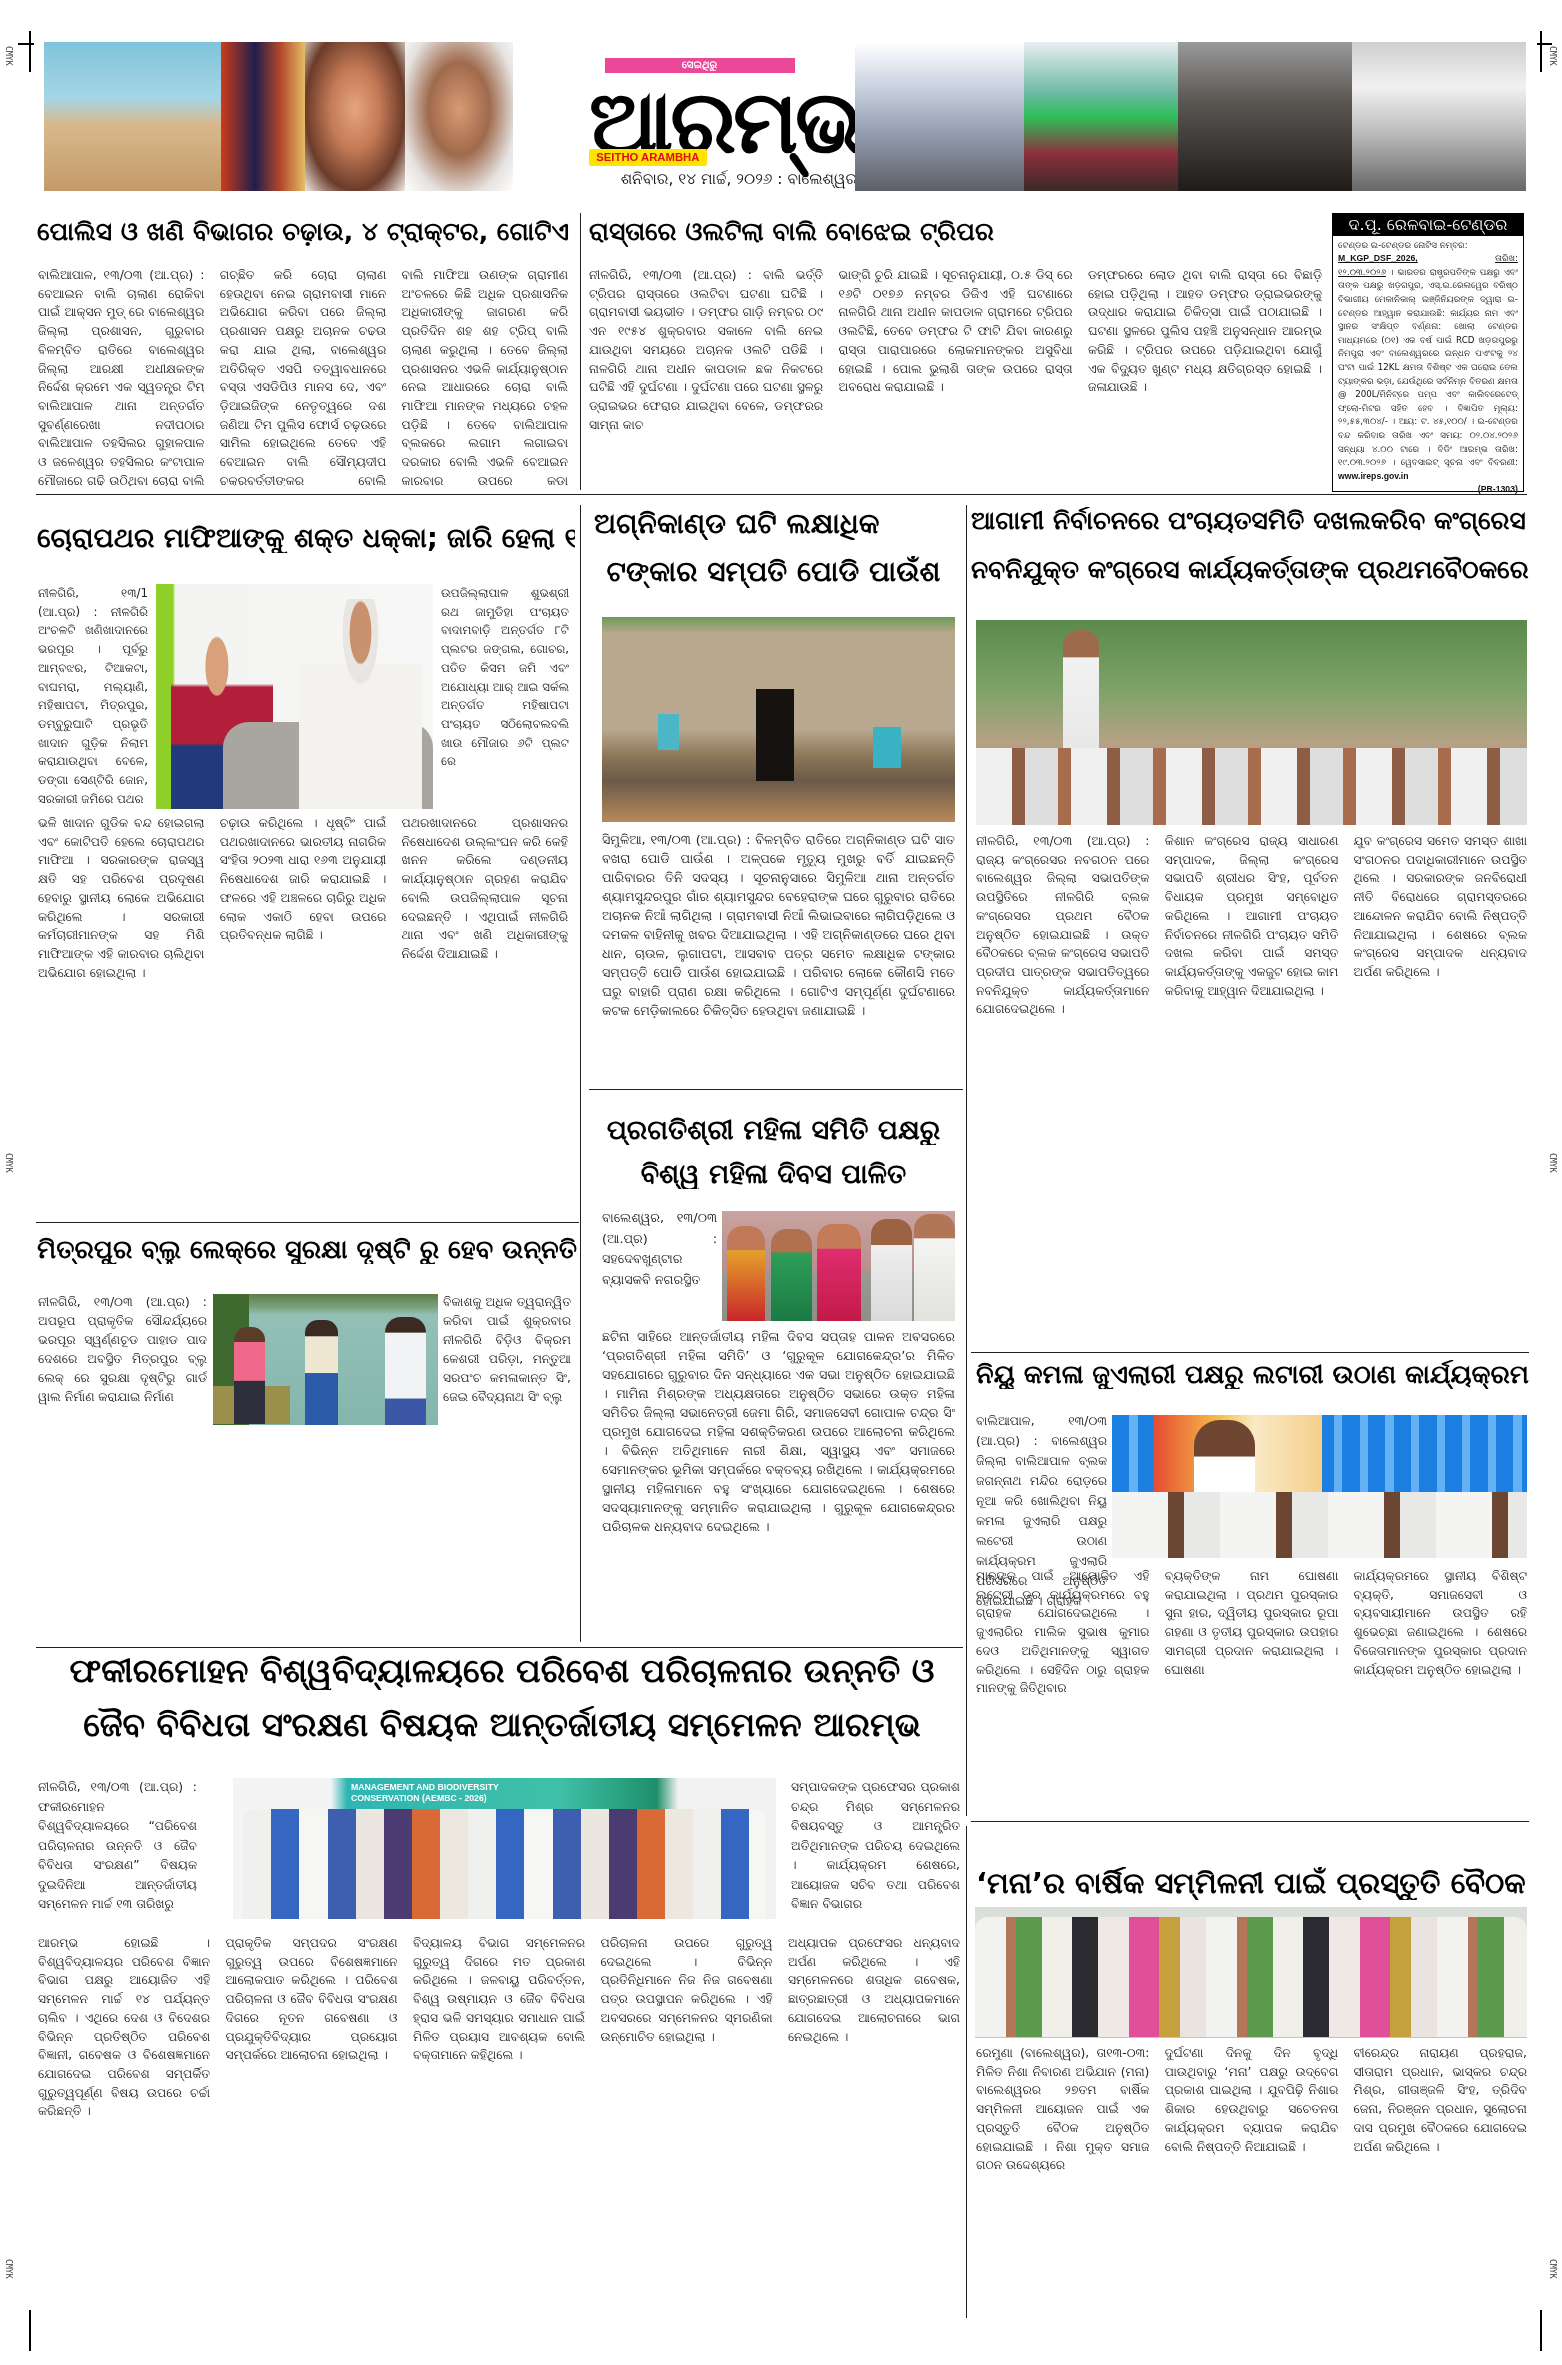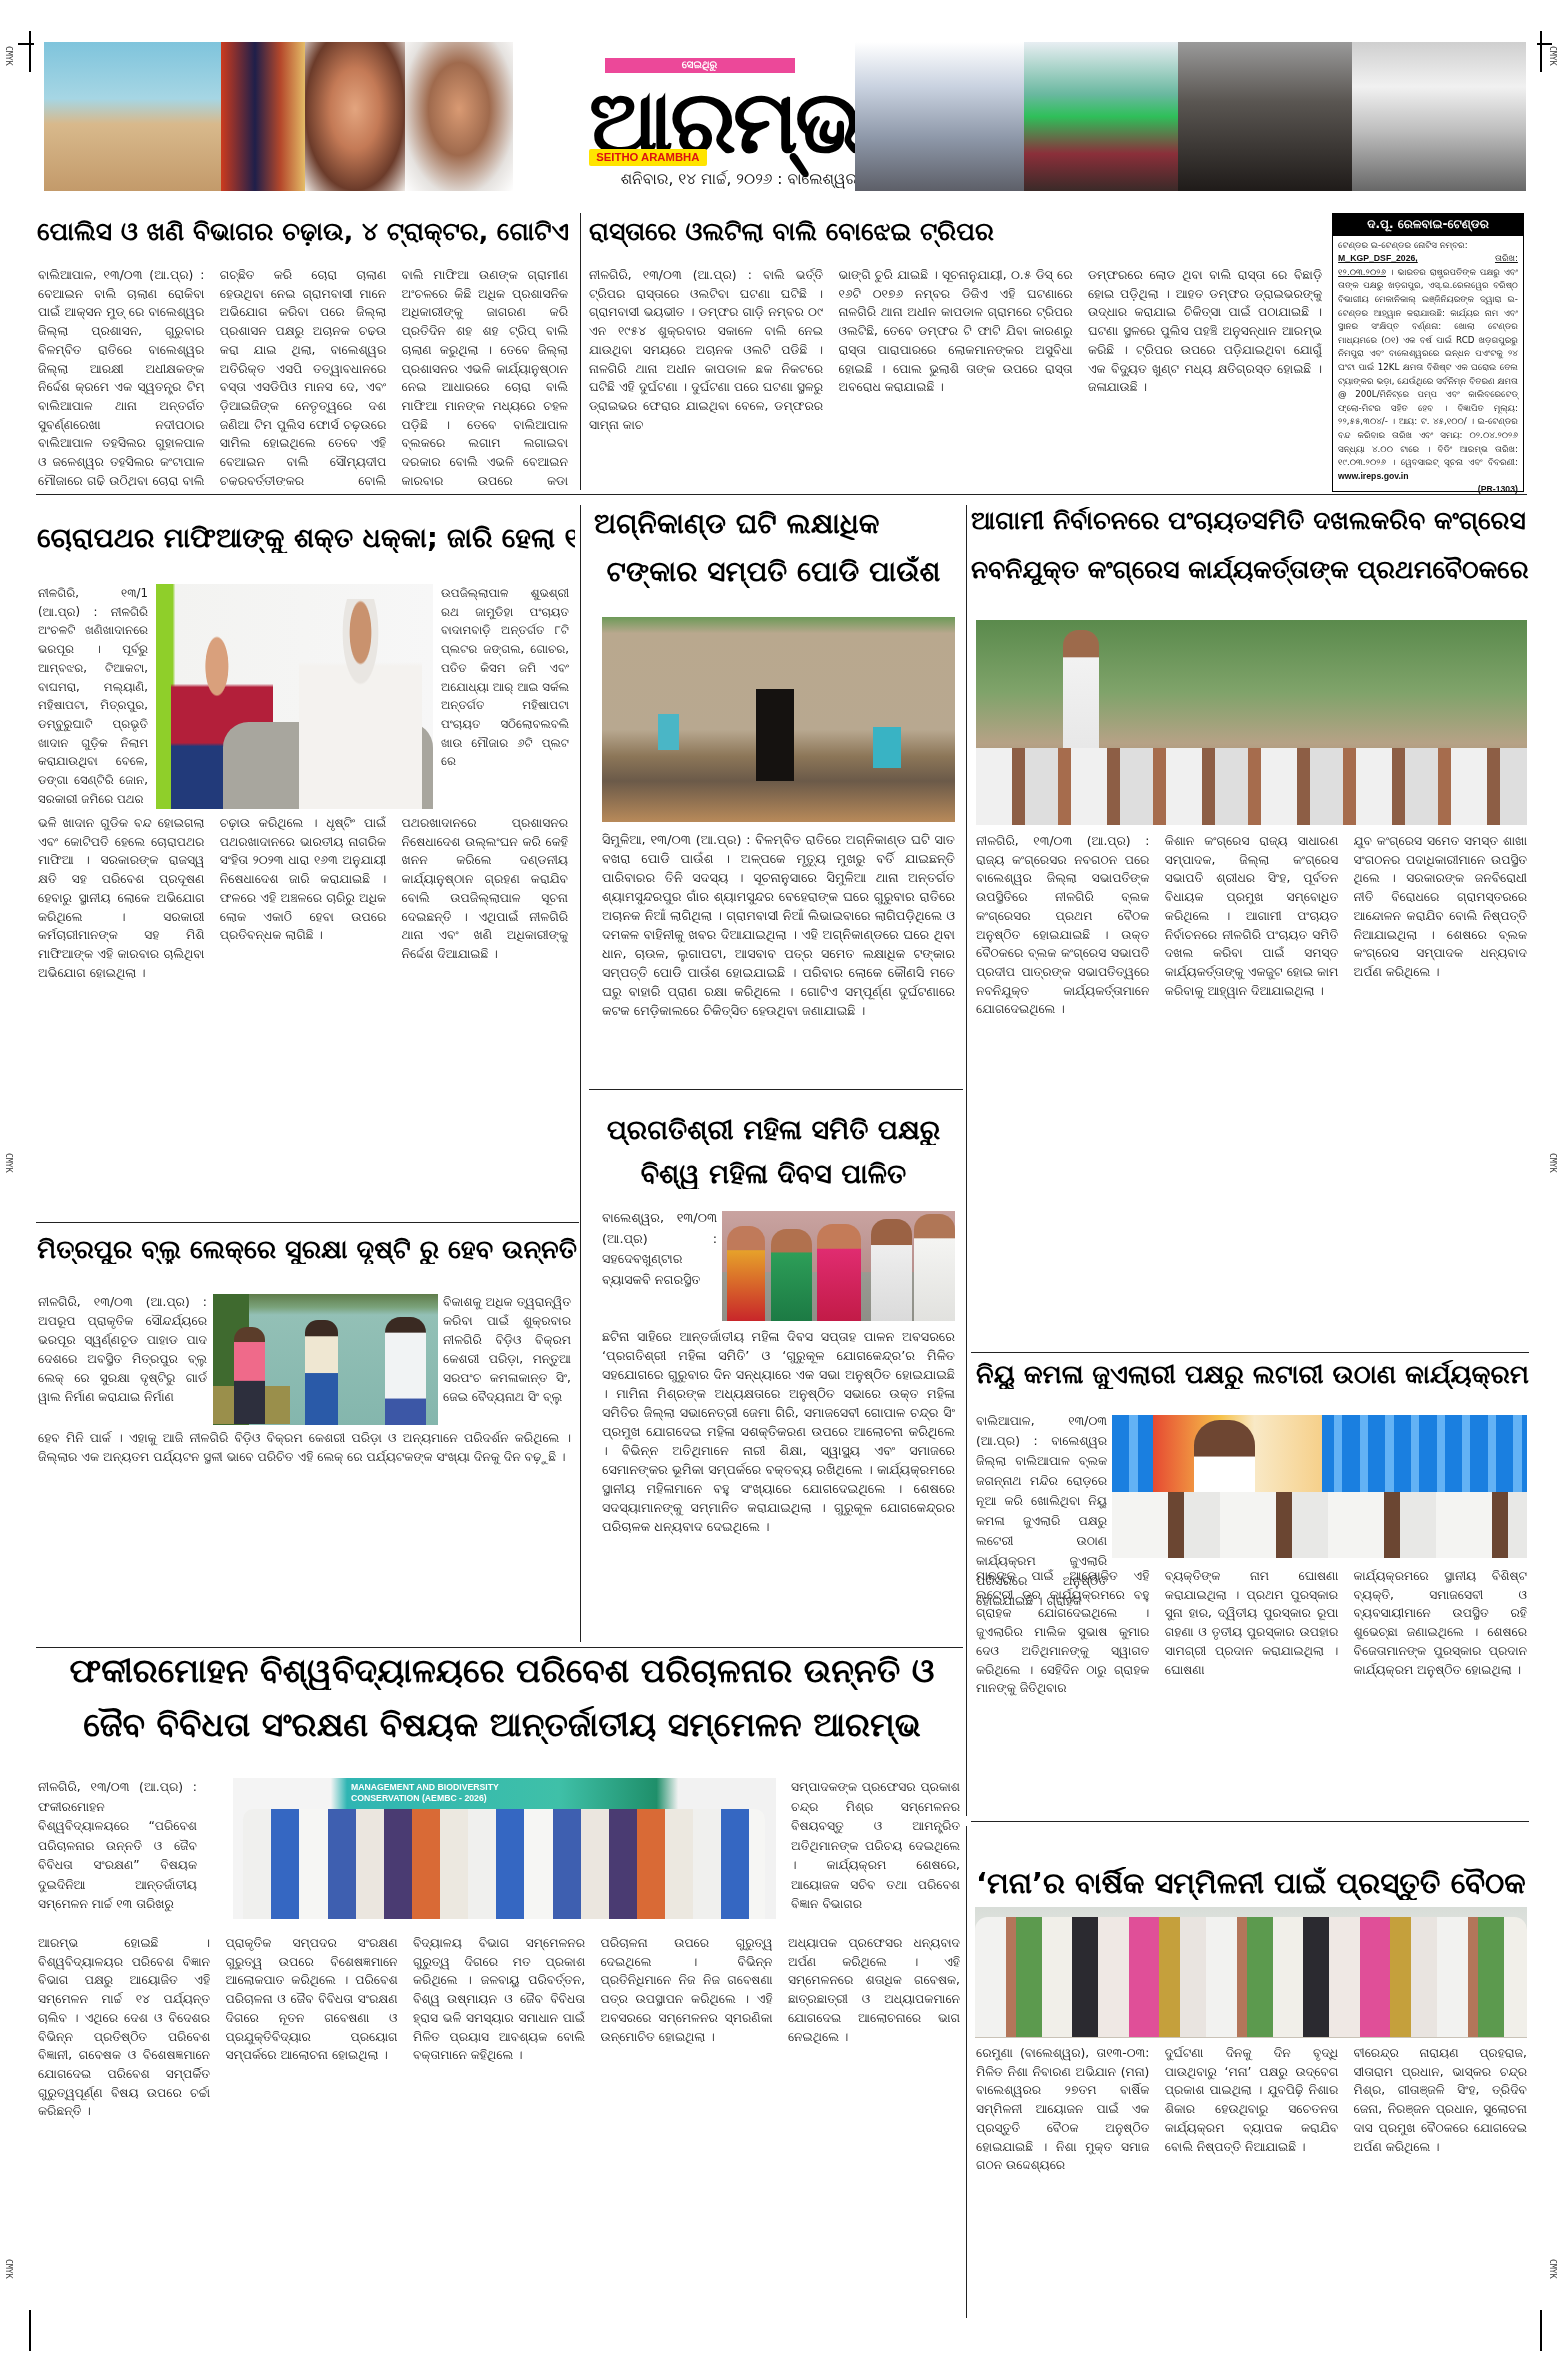--- a/index.html
+++ b/index.html
@@ -22,21 +22,21 @@
   .headline { position: absolute; font-weight: bold; color: #000; line-height: 1.15; white-space: nowrap; overflow: hidden; font-family: "DejaVu Sans", sans-serif; }
   .body { position: absolute; font-size: 12.3px; line-height: 18.7px; text-align: justify; overflow: hidden; color: #222; }
   .cols { position: absolute; display: flex; gap: 15.4px; }
   .col { flex: 1; font-size: 12.3px; line-height: 18.7px; text-align: justify; overflow: hidden; color: #222; }
   .photo { position: absolute; overflow: hidden; }
   .vrule { position: absolute; width: 1px; background: #222; }
   .hrule { position: absolute; height: 1px; background: #222; }
 
   
   .ad { position: absolute; left: 1332px; top: 213px; width: 192px; height: 279px; border: 1.5px solid #000; background: #fff; }
-  .ad-head { background: #000; color: #fff; text-align: center; font-size: 12px; font-weight: bold; height: 21.5px; line-height: 21.5px; }
+  .ad-head { background: #000; color: #fff; text-align: center; font-size: 16px; font-weight: normal; height: 21.5px; line-height: 21.5px; }
   .ad-body { padding: 3.1px 5.1px; font-size: 8.7px; line-height: 13.6px; text-align: justify; }
   .ad-body .ref { font-family: "Liberation Sans", sans-serif; font-weight: bold; text-decoration: underline; }
   .ad-body .pr { display: block; text-align: right; font-family: "Liberation Sans", sans-serif; font-weight: bold; }
 </style>
 </head>
 <body>
 
 <div class="regmark" style="left:29px;top:31px;height:41px;"></div>
 <div class="regmark-h" style="left:18.4px;top:43px;width:15.4px;"></div>
 <div class="regmark" style="left:1540px;top:31px;height:41px;"></div>
@@ -170,21 +170,20 @@
   <div class="body" style="left:38px;top:1293px;width:169px;height:133px;font-size:12.3px;line-height:19px;">ନୀଳଗିରି, ୧୩/୦୩ (ଆ.ପ୍ର) : ଅପରୂପ ପ୍ରାକୃତିକ ସୌନ୍ଦର୍ଯ୍ୟରେ ଭରପୂର ସ୍ୱର୍ଣ୍ଣଚୂଡ ପାହାଡ ପାଦ ଦେଶରେ ଅବସ୍ଥିତ ମିତ୍ରପୁର ବ୍ଲୁ ଲେକ୍ ରେ ସୁରକ୍ଷା ଦୃଷ୍ଟିରୁ ଗାର୍ଡ ୱାଲ ନିର୍ମାଣ କରାଯାଇ ନିର୍ମାଣ</div>
   <div class="photo" style="left:213px;top:1294px;width:225px;height:131px;background:linear-gradient(180deg,#5f7c4a 0%,#7aa27a 10%,#93c0b6 16%,#84b6ad 100%);">
     <div class="ph" style="left:0;top:0;width:36px;height:131px;background:#3f6a2f;"></div>
     <div class="ph" style="left:0;top:92px;width:77px;height:38px;background:#9a8f4b;"></div>
     <div class="ph" style="left:20.5px;top:33px;width:31px;height:97px;background:linear-gradient(180deg,#5b3d2a 0 15%,#ef6a8a 16% 55%,#2d2f3d 56%);border-radius:12.8px 12.8px 0 0;"></div>
     <div class="ph" style="left:92px;top:25.6px;width:33px;height:105px;background:linear-gradient(180deg,#3b2a22 0 15%,#efe7d2 16% 50%,#2a5aa8 51%);border-radius:12.8px 12.8px 0 0;"></div>
     <div class="ph" style="left:172px;top:23px;width:41px;height:108px;background:linear-gradient(180deg,#3a2a22 0 14%,#f1f3f4 15% 75%,#3c57a6 76%);border-radius:15.4px 15.4px 0 0;"></div>
   </div>
   <div class="body" style="left:443px;top:1293px;width:128px;height:133px;font-size:12.3px;line-height:19px;">ବିକାଶକୁ ଅଧିକ ତ୍ୱରାନ୍ୱିତ କରିବା ପାଇଁ ଶୁକ୍ରବାର ନୀଳଗିରି ବିଡ଼ିଓ ବିକ୍ରମ କେଶରୀ ପରିଡ଼ା, ମନ୍ତୁଆ ସରପଂଚ କମଳାକାନ୍ତ ସିଂ, ଜେଇ ବୈଦ୍ୟନାଥ ସିଂ ବ୍ଲୁ</div>
   <div class="cols" style="left:38px;top:1429px;width:533px;height:215px;">
-    <div class="col">ହେବ ମିନି ପାର୍କ । ଏହାକୁ ଆଜି ନୀଳଗିରି ବିଡ଼ିଓ ବିକ୍ରମ କେଶରୀ ପରିଡ଼ା ଓ ଅନ୍ୟମାନେ ପରିଦର୍ଶନ କରିଥିଲେ । ଜିଲ୍ଲାର ଏକ ଅନ୍ୟତମ ପର୍ଯ୍ୟଟନ ସ୍ଥଳୀ ଭାବେ ପରିଚିତ ଏହି ଲେକ୍ ରେ ପର୍ଯ୍ୟଟକଙ୍କ ସଂଖ୍ୟା ଦିନକୁ ଦିନ ବଢ଼ୁଛି ।</div>
   </div>
 </article>
 
 <div class="hrule" style="left:971px;top:1352px;width:558px;"></div>
 
 <article>
   <h2 class="headline" style="left:976px;top:1360px;width:553px;font-size:25.6px;">ନିୟୁ କମଳା ଜୁଏଲାରୀ ପକ୍ଷରୁ ଲଟାରୀ ଉଠାଣ କାର୍ଯ୍ୟକ୍ରମ</h2>
   <div class="body" style="left:976px;top:1411px;width:131px;height:205px;font-size:12.3px;line-height:20px;">ବାଲିଆପାଳ, ୧୩/୦୩ (ଆ.ପ୍ର) : ବାଲେଶ୍ୱର ଜିଲ୍ଲା ବାଲିଆପାଳ ବ୍ଲକ ଜଗନ୍ନାଥ ମନ୍ଦିର ରୋଡ଼ରେ ନୂଆ କରି ଖୋଲିଥିବା ନିୟୁ କମଳା ଜୁଏଲାରି ପକ୍ଷରୁ ଲଟେରୀ ଉଠାଣ କାର୍ଯ୍ୟକ୍ରମ ଜୁଏଲାରି ପରିସରରେ ଅନୁଷ୍ଠିତ ହୋଇଯାଇଛି । ଗ୍ରାହକ</div>
   <div class="photo" style="left:1112px;top:1415px;width:415px;height:143px;background:repeating-linear-gradient(90deg,#1a7fe0 0 17.4px,#63b2f5 17.4px 25.6px);">
     <div class="ph" style="left:41px;top:0;width:169px;height:82px;background:linear-gradient(90deg,#e64a32,#f6c14a 40%,#f9e9c6 60%,#f6d08a);"></div>

